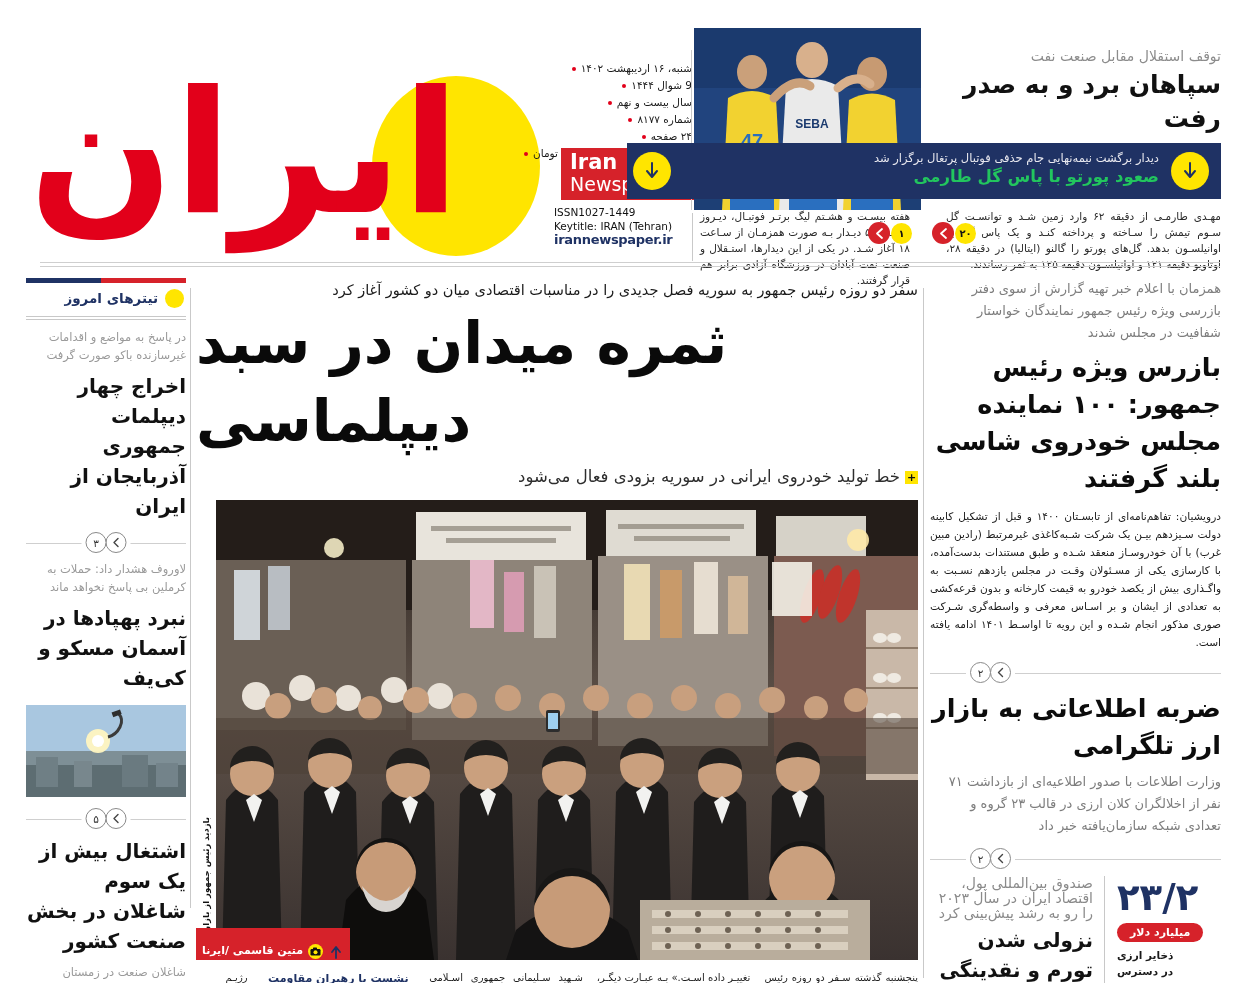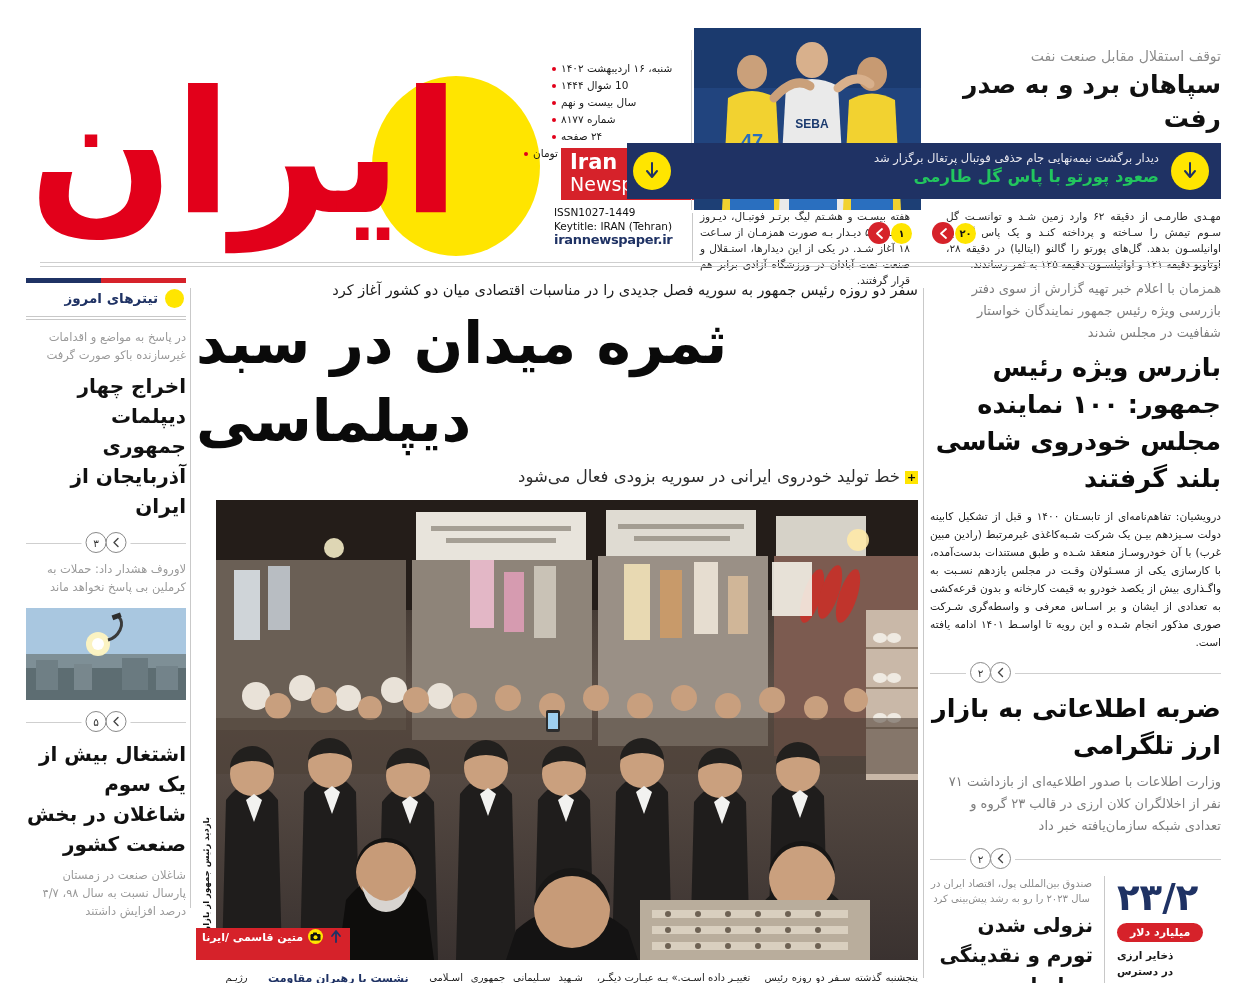--- a/index.html
+++ b/index.html
@@ -26,21 +26,21 @@
     position:absolute; left:0; top:40px; width:420px; height:190px;
     color:#E2001A;
     font-size:170px; font-weight:700; line-height:190px;
     text-align:left; letter-spacing:-2px;
     font-family:"DejaVu Sans","Liberation Sans",sans-serif;
     direction:rtl;
   }
 
   .info-col {
     position:absolute; right:555px; top:60px; width:140px;
-    text-align:left; direction:rtl;
+    text-align:right; direction:rtl;
   }
   .info-col ul { list-style:none; }
   .info-col li {
     font-size:10.5px; color:#1a1a1a; line-height:17px;
     white-space:nowrap;
   }
   .info-col li::after {
     content:""; display:inline-block; width:4px; height:4px;
     border-radius:50%; background:#E2001A; margin-right:5px;
     vertical-align:middle;
@@ -163,21 +163,21 @@
     position:absolute; left:0; top:0; width:20px; height:460px;
     background:#fff; display:flex; align-items:flex-end; justify-content:center;
   }
   .hero-vcap span {
     writing-mode:vertical-rl; transform:rotate(180deg);
     font-size:8.5px; color:#111; font-weight:700; white-space:nowrap;
     padding-bottom:44px; direction:rtl;
   }
   .credit {
     position:absolute; left:0; bottom:0; height:22px; background:#D6222A;
-    display:flex; align-items:flex-end; padding:16px 6px; gap:5px; direction:rtl;
+    display:flex; align-items:flex-start; padding:16px 6px; gap:5px; direction:rtl;
   }
   .credit .txt { font-size:11px; color:#fff; font-weight:700; }
   .credit .cam {
     width:15px; height:15px; border-radius:50%; background:#FFE500;
     display:flex; align-items:center; justify-content:center;
   }
   .credit .up {
     width:16px; height:16px; display:flex; align-items:center; justify-content:center;
   }
 
@@ -199,39 +199,39 @@
 
   .stat-row { display:flex; direction:rtl; align-items:flex-start; gap:12px; margin-top:6px;}
   .stat-box { width:104px; text-align:left; }
   .stat-num { font-size:37px; font-weight:800; color:#1F3264; line-height:44px; letter-spacing:-1px;}
   .stat-pill {
     display:inline-block; background:#D6222A; color:#fff; border-radius:11px;
     font-size:11px; font-weight:700; padding:3px 13px; margin-top:3px;
   }
   .stat-cap { font-size:10.5px; color:#1a1a1a; line-height:16px; margin-top:5px; font-weight:700;}
   .stat-side { flex:1; border-right:1px solid #c8c8c8; padding-right:11px; }
-  .stat-kick { font-size:10px; color:#8a8a8a; line-height:15px; text-align:center; direction:rtl;}
+  .stat-kick { font-size:14px; color:#8a8a8a; line-height:15px; text-align:right; direction:rtl;}
   .stat-head { font-size:20px; font-weight:800; color:#111; line-height:30px; text-align:right; direction:rtl; margin-top:4px;}
 </style>
 </head>
 <body>
 
 <div class="page">
 
   <div class="masthead">
 
     <div class="logo-wrap">
       <div class="logo-dot"></div>
       <div class="logo-text">ایران</div>
     </div>
 
     <div class="info-col">
       <ul>
         <li>شنبه، ۱۶ اردیبهشت ۱۴۰۲</li>
-        <li>10 شوال ۱۴۴۴</li>
+        <li>9 شوال ۱۴۴۴</li>
         <li>سال بیست و نهم</li>
         <li>شماره ۸۱۷۷</li>
         <li>۲۴ صفحه</li>
         <li>قیمت در سراسر کشور: ۵۰۰۰ تومان</li>
       </ul>
     </div>
 
     <div class="brandbox">
       <div class="b1">Iran</div>
       <div class="b2">Newspaper</div>
@@ -354,20 +354,21 @@
             <svg width="11" height="11" viewBox="0 0 11 11">
                 <path d="M7.5 1.5 L3.5 5.5 L7.5 9.5" stroke="#444" stroke-width="1.4" fill="none" stroke-linecap="round" stroke-linejoin="round"></path>
               </svg>
           </div>
           <div class="cc">۳</div>
         </div>
       </div>
 
       <div>
         <div class="kicker">لاوروف هشدار داد: حملات به کرملین بی پاسخ نخواهد ماند</div>
+        <div class="hl-l">نبرد پهپادها در آسمان مسکو و کی‌یف</div>
       </div>
 
       <div class="mini-photo" style="margin-top:12px;">
         <svg width="160" height="92" viewBox="0 0 160 92">
           <rect width="160" height="92" fill="#a9c7e0"></rect>
           <rect y="46" width="160" height="46" fill="#7e8f96"></rect>
           <rect y="60" width="160" height="32" fill="#5d6d72"></rect>
           <rect x="10" y="52" width="22" height="30" fill="#6f7f85"></rect>
           <rect x="48" y="56" width="18" height="26" fill="#78878d"></rect>
           <rect x="96" y="50" width="26" height="32" fill="#6a7a80"></rect>

